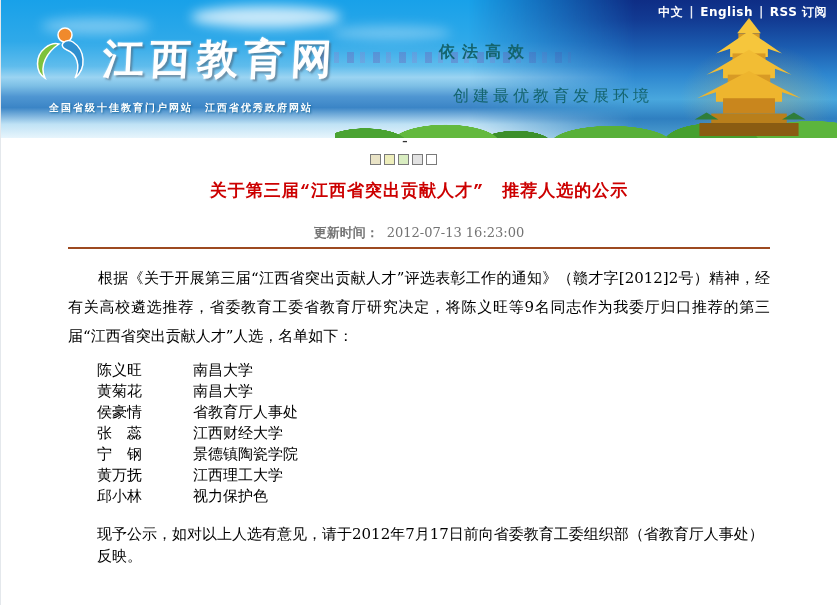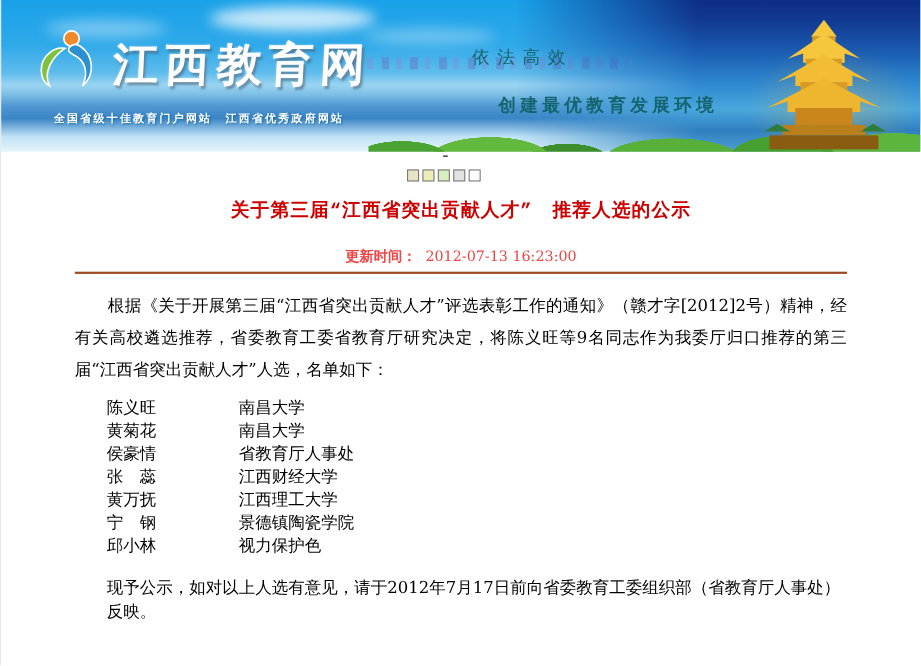--- a/index.html
+++ b/index.html
@@ -57,53 +57,53 @@
     letter-spacing:6px; transform:skewX(-3deg);
     text-shadow:2px 2px 2px rgba(70,90,110,.55), 0 0 2px rgba(255,255,255,.6);
     font-family:"DejaVu Serif","Liberation Serif",serif;
   }
   .banner-subtitle {
     position:absolute; left:48px; top:101px; z-index:4;
     color:#ffffff; font-size:10px; font-weight:bold; letter-spacing:2px;
     text-shadow:1px 1px 2px rgba(0,90,140,.7);
   }
   .slogan1 {
-    position:absolute; left:428px; top:42px; z-index:4;
-    color:#14646e; font-size:16px; font-weight:normal; letter-spacing:7px;
+    position:absolute; left:438px; top:42px; z-index:4;
+    color:#14646e; font-size:16px; font-weight:bold; letter-spacing:7px;
   }
   .slogan2 {
     position:absolute; left:452px; top:86px; z-index:4;
-    color:#14646e; font-size:16px; font-weight:bold; letter-spacing:4px;
+    color:#14646e; font-size:16px; font-weight:normal; letter-spacing:4px;
   }
 
   
   .vision-bar {
     margin-top:5px; height:22px; padding-right:32px;
     display:flex; justify-content:flex-end; align-items:center; gap:4px;
     font-size:16px; color:#000;flex-direction:column;
   }
   .vision-bar .dash { margin:0 4px 0 8px; color:#333; }
   .swatch { width:11px; height:11px; border:1px solid #7a7a7a; display:inline-block; cursor:pointer; }
 
   
   .article { font-family:"DejaVu Serif","Liberation Serif",serif; color:#000; }
   .article-title {
     margin-top:14px; text-align:center;
     font-family:Liberation Mono, monospace;
     font-size:17px; font-weight:bold; color:#cc0000; letter-spacing:1px;
   }
-  .meta { margin-top:22px; text-align:center; font-size:13px; color:#ef4444; }
+  .meta { margin-top:22px; text-align:center; font-size:13px; color:#737373; }
   .meta .label { font-weight:bold; margin-right:8px; }
   .rule { margin:5px 67px 0 67px; border:0; border-top:2px solid #9d4a20; height:0; }
   .intro {
     margin:15px 67px 0 67px; font-size:15px; line-height:29px;
     text-indent:2em; text-align:justify;
   }
   .candidates { margin:9px 0 0 96px; list-style:none; font-size:15px; }
-  .candidates li { display:flex; line-height:21px;gap:24px; }
+  .candidates li { display:flex; line-height:21px; }
   .cand-name { width:62px; }
   .cand-org  { margin-left:34px; }
   .closing { margin:16px 67px 0 96px; font-size:15px; line-height:22px; }
 </style>
 </head>
 <body>
 
 <div class="page">
 
   <div class="banner">
@@ -125,20 +125,23 @@
         <rect x="32" y="48" width="36" height="12" fill="#d89a25"></rect>
         <polygon points="6,68 50,45 94,68 78,63 78,71 22,71 22,63" fill="#eeb52e"></polygon>
         <rect x="28" y="68" width="44" height="13" fill="#c9861d"></rect>
         <rect x="18" y="81" width="64" height="8" fill="#b97f1b"></rect>
         <rect x="8" y="89" width="84" height="11" fill="#8a5c12"></rect>
         <polygon points="4,86 14,80 24,86" fill="#2f7d3a"></polygon>
         <polygon points="78,86 88,80 98,86" fill="#2f7d3a"></polygon>
       </g>
     </svg>
 
+    <div class="topbar">
+      <a>中文</a><span class="sep">|</span><a>English</a><span class="sep">|</span><a>RSS 订阅</a>
+    </div>
 
     <div class="logo-wrap">
       <svg width="64" height="62" viewBox="0 0 64 62">
         <circle cx="36" cy="9" r="7" fill="#f08a2c" stroke="#ffffff" stroke-width="1.5"></circle>
         <path d="M30 18 C18 26 10 40 16 52 C6 46 6 30 16 22 C21 18 26 17 30 18 Z" fill="#7ec23c" stroke="#ffffff" stroke-width="1.5"></path>
         <path d="M44 16 C56 24 58 42 46 52 C52 40 48 28 38 24 C34 22 32 20 34 17 C37 14 41 14 44 16 Z" fill="#2e8fd0" stroke="#ffffff" stroke-width="1.5"></path>
       </svg>
       <span class="site-name">江西教育网</span>
     </div>
 
@@ -181,28 +184,28 @@
         </li>
         <li>
           <span class="cand-name">侯豪情</span>
           <span class="cand-org">省教育厅人事处</span>
         </li>
         <li>
           <span class="cand-name">张　蕊</span>
           <span class="cand-org">江西财经大学</span>
         </li>
         <li>
+          <span class="cand-name">宁　钢</span>
+          <span class="cand-org">景德镇陶瓷学院</span>
+        </li>
+        <li>
           <span class="cand-name">黄万抚</span>
           <span class="cand-org">江西理工大学</span>
         </li>
         <li>
-          <span class="cand-name">宁　钢</span>
-          <span class="cand-org">景德镇陶瓷学院</span>
-        </li>
-        <li>
           <span class="cand-name">邱小林</span>
           <span class="cand-org">视力保护色</span>
         </li>
       </ul>
 
     <p class="closing">现予公示，如对以上人选有意见，请于2012年7月17日前向省委教育工委组织部（省教育厅人事处）反映。</p>
 
   </div>
 
 </div>

